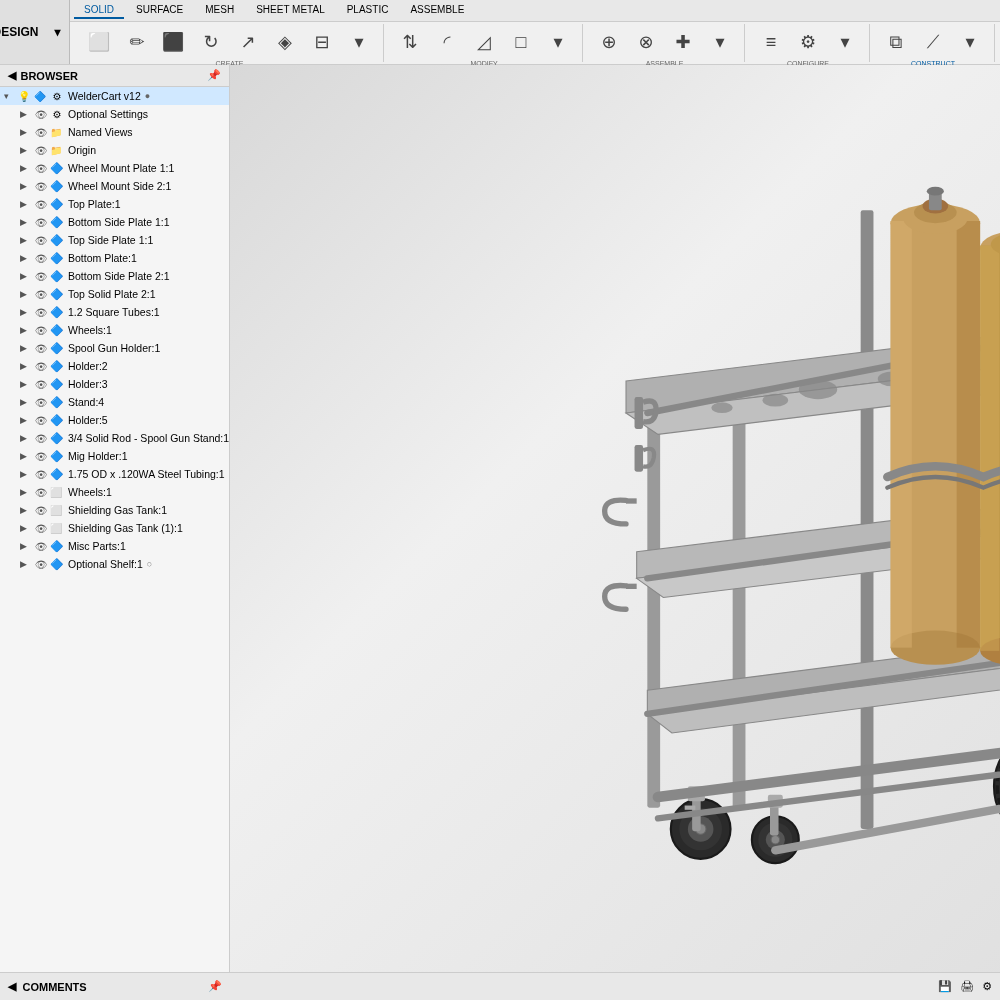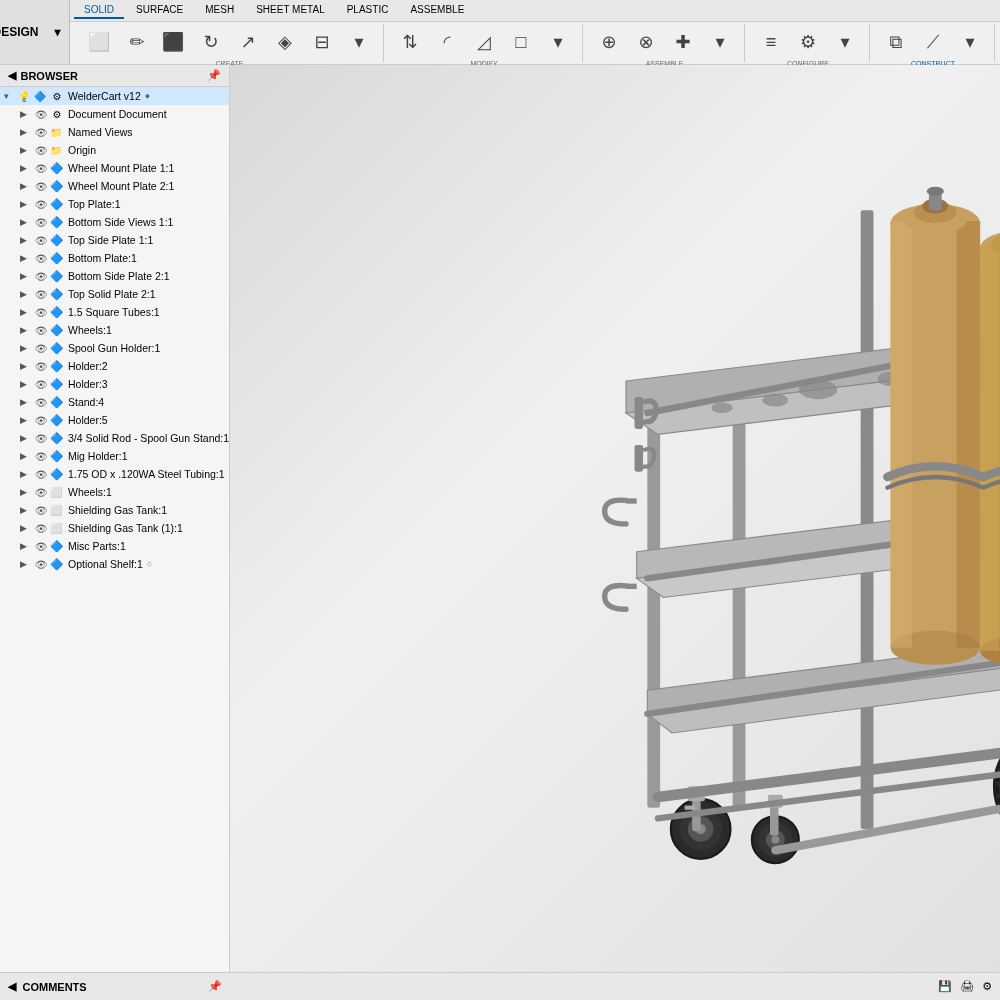--- a/index.html
+++ b/index.html
@@ -312,21 +312,21 @@
   </div>
   <span class="tree-label">WelderCart v12</span>
   <span style="margin-left:4px;font-size:9px;color:#666">●</span>
 </div>
         <div class="tree-item" style="padding-left: 20px;">
     <span class="tree-arrow">▶</span>
     <div class="tree-icons">
             <span class="ti ti-eye">👁</span>
             <span class="ti">⚙</span>
           </div>
-    <span class="tree-label">Document Document</span>
+    <span class="tree-label">Optional Settings</span>
   </div>
         <div class="tree-item" style="padding-left: 20px;">
     <span class="tree-arrow">▶</span>
     <div class="tree-icons">
             <span class="ti ti-eye">👁</span>
             <span class="ti ti-folder">📁</span>
           </div>
     <span class="tree-label">Named Views</span>
   </div>
         <div class="tree-item" style="padding-left: 20px;">
@@ -344,37 +344,37 @@
             <span class="ti ti-comp" style="color:#4a7cbc;font-size:11px;">🔷</span>
           </div>
     <span class="tree-label">Wheel Mount Plate 1:1</span>
   </div>
         <div class="tree-item" style="padding-left: 20px;">
     <span class="tree-arrow">▶</span>
     <div class="tree-icons">
             <span class="ti ti-eye">👁</span>
             <span class="ti ti-comp" style="color:#4a7cbc;font-size:11px;">🔷</span>
           </div>
-    <span class="tree-label">Wheel Mount Plate 2:1</span>
+    <span class="tree-label">Wheel Mount Side 2:1</span>
   </div>
         <div class="tree-item" style="padding-left: 20px;">
     <span class="tree-arrow">▶</span>
     <div class="tree-icons">
             <span class="ti ti-eye">👁</span>
             <span class="ti ti-comp" style="color:#4a7cbc;font-size:11px;">🔷</span>
           </div>
     <span class="tree-label">Top Plate:1</span>
   </div>
         <div class="tree-item" style="padding-left: 20px;">
     <span class="tree-arrow">▶</span>
     <div class="tree-icons">
             <span class="ti ti-eye">👁</span>
             <span class="ti ti-comp" style="color:#4a7cbc;font-size:11px;">🔷</span>
           </div>
-    <span class="tree-label">Bottom Side Views 1:1</span>
+    <span class="tree-label">Bottom Side Plate 1:1</span>
   </div>
         <div class="tree-item" style="padding-left: 20px;">
     <span class="tree-arrow">▶</span>
     <div class="tree-icons">
             <span class="ti ti-eye">👁</span>
             <span class="ti ti-comp" style="color:#4a7cbc;font-size:11px;">🔷</span>
           </div>
     <span class="tree-label">Top Side Plate 1:1</span>
   </div>
         <div class="tree-item" style="padding-left: 20px;">
@@ -400,21 +400,21 @@
             <span class="ti ti-comp" style="color:#4a7cbc;font-size:11px;">🔷</span>
           </div>
     <span class="tree-label">Top Solid Plate 2:1</span>
   </div>
         <div class="tree-item" style="padding-left: 20px;">
     <span class="tree-arrow">▶</span>
     <div class="tree-icons">
             <span class="ti ti-eye">👁</span>
             <span class="ti ti-comp" style="color:#4a7cbc;font-size:11px;">🔷</span>
           </div>
-    <span class="tree-label">1.5 Square Tubes:1</span>
+    <span class="tree-label">1.2 Square Tubes:1</span>
   </div>
         <div class="tree-item" style="padding-left: 20px;">
     <span class="tree-arrow">▶</span>
     <div class="tree-icons">
             <span class="ti ti-eye">👁</span>
             <span class="ti ti-comp" style="color:#4a7cbc;font-size:11px;">🔷</span>
           </div>
     <span class="tree-label">Wheels:1</span>
   </div>
         <div class="tree-item" style="padding-left: 20px;">

